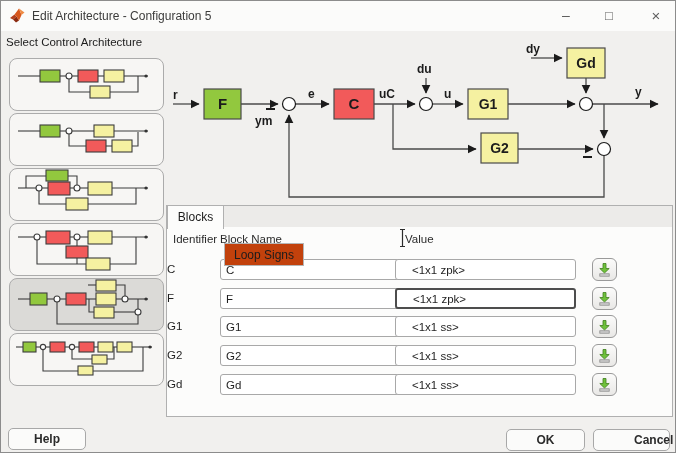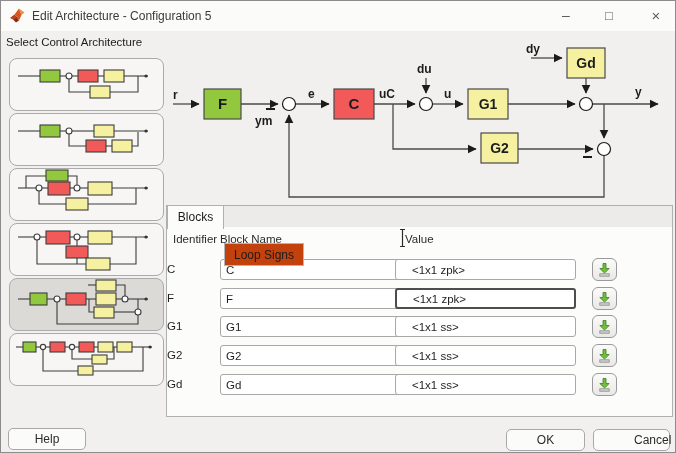--- a/index.html
+++ b/index.html
@@ -58,21 +58,21 @@
   .name-field { left:53px; width:183px; }
   .value-field { left:228px; width:181px;padding-left:16px; }
   .field.focused { border:2px solid #4D4D4D; }
   .import-btn { position:absolute; left:425px; top:-1px; width:25px; height:23px;
                 border:1px solid #9A9A9A; border-radius:6px;
                 background:linear-gradient(#FBFBFA,#E9E8E6); padding:0; cursor:default;
                 display:flex; align-items:center; justify-content:center; }
   
   .push-btn { position:absolute; height:22px; background:#FBFBFA; border:1px solid #A8A8A8;
               border-radius:5px; font-family:"Liberation Sans", sans-serif; font-size:12px;
-              color:#2B2B2B; cursor:default; }
+              color:#2B2B2B; cursor:default;font-weight:bold; }
   #help-btn { left:7px; top:427px; width:78px; }
   #ok-btn { left:505px; top:428px; width:79px; }
   #cancel-btn { left:592px; top:428px; width:77px;padding-left:40px; }
 </style>
 </head>
 <body>
 
 <div id="window">
 
   <div id="titlebar">

